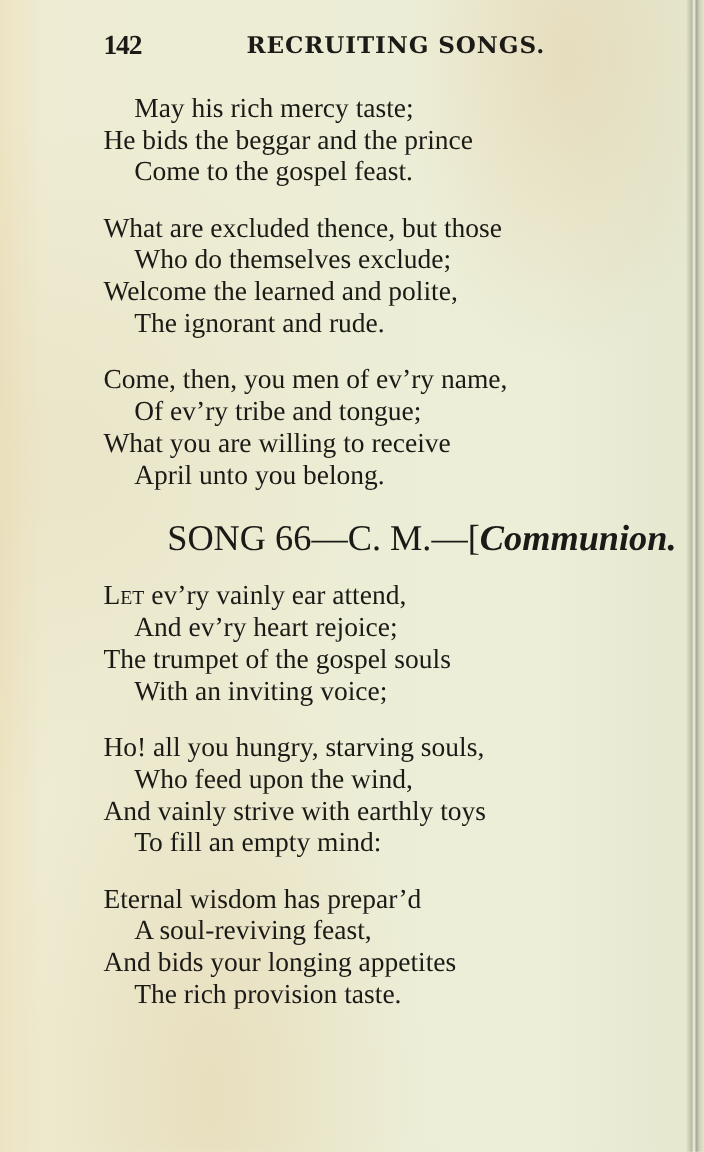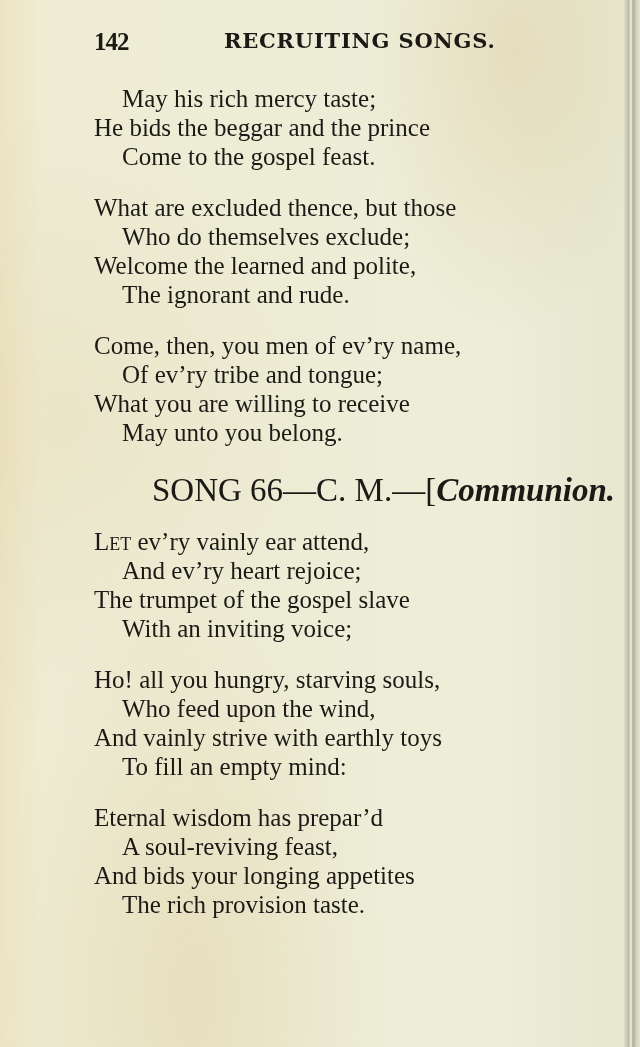--- a/index.html
+++ b/index.html
@@ -127,31 +127,31 @@
       <div class="line">What are excluded thence, but those</div>
       <div class="line indent">Who do themselves exclude;</div>
       <div class="line">Welcome the learned and polite,</div>
       <div class="line indent">The ignorant and rude.</div>
     </div>
 
     <div class="stanza">
       <div class="line">Come, then, you men of ev’ry name,</div>
       <div class="line indent">Of ev’ry tribe and tongue;</div>
       <div class="line">What you are willing to receive</div>
-      <div class="line indent">May unto you belong.</div>
+      <div class="line indent">April unto you belong.</div>
     </div>
 
     <div class="song-heading">
       <span>SONG 66—C. M.—[</span><span class="tune">Communion.</span>
     </div>
 
     <div class="stanza">
       <div class="line"><span class="smallcaps">Let</span><span> ev’ry vainly ear attend,</span></div>
       <div class="line indent">And ev’ry heart rejoice;</div>
-      <div class="line">The trumpet of the gospel slave</div>
+      <div class="line">The trumpet of the gospel souls</div>
       <div class="line indent">With an inviting voice;</div>
     </div>
 
     <div class="stanza">
       <div class="line">Ho! all you hungry, starving souls,</div>
       <div class="line indent">Who feed upon the wind,</div>
       <div class="line">And vainly strive with earthly toys</div>
       <div class="line indent">To fill an empty mind:</div>
     </div>
 

